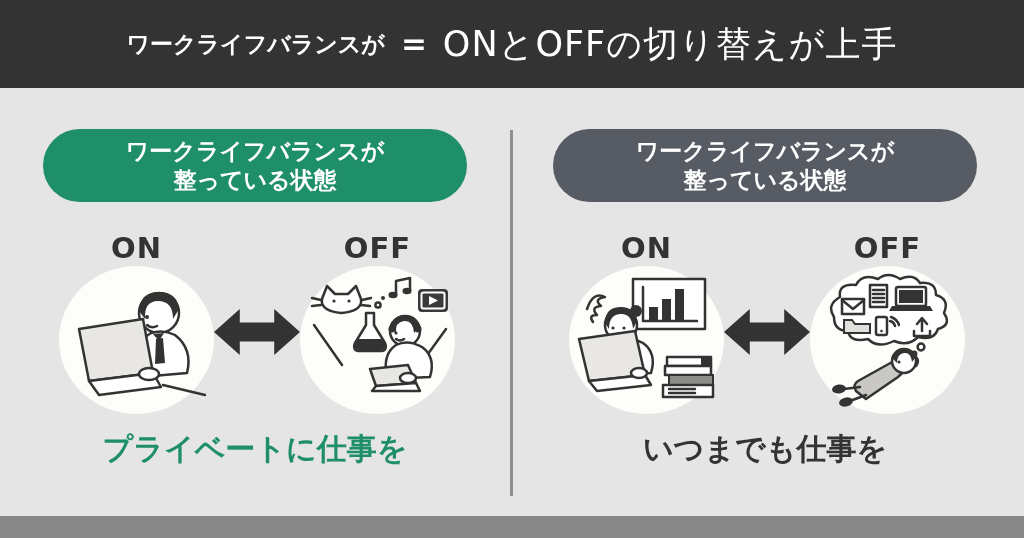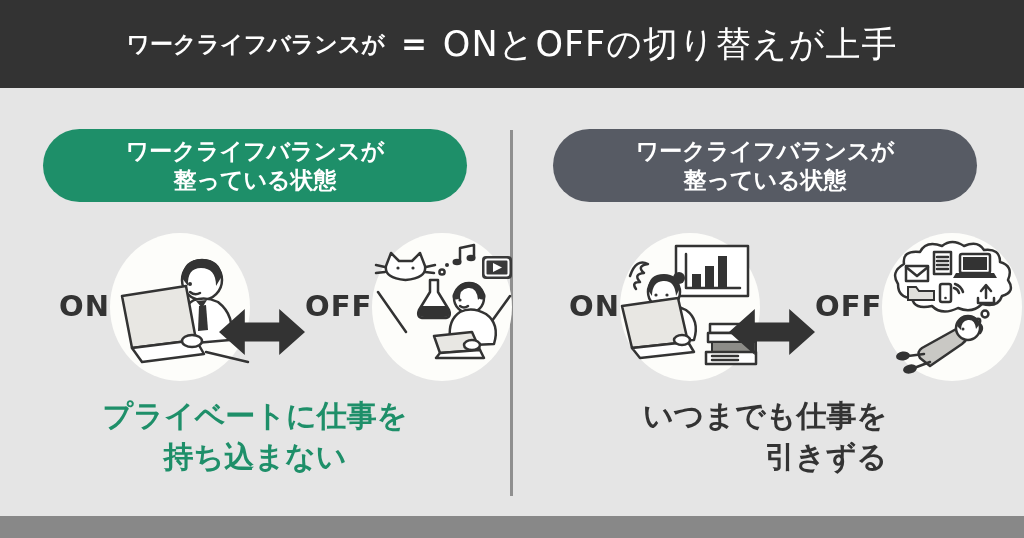--- a/index.html
+++ b/index.html
@@ -21,21 +21,21 @@
   .panel.left{ left:43px; } .panel.right{ left:553px; }
 
   .pill{ width:100%; height:73px; border-radius:40px; color:#fff; font-weight:bold; font-size:23px;
          line-height:29px; display:flex; flex-direction:column; align-items:center; justify-content:center;
          text-align:center; }
   .pill.green{ background:#1e8f69; }
   .pill.gray{ background:#575b64; }
 
   .onoff-row{ margin-top:31px; width:100%; display:flex; justify-content:space-between;
               align-items:flex-start; padding:0 16px; }
-  .circle-col{ display:flex; flex-direction:row; align-items:center; width:160px; }
+  .circle-col{ display:flex; flex-direction:column; align-items:center; width:160px; }
   .onoff-label{ font-size:29px; font-weight:bold; color:#333; height:33px; line-height:31px; letter-spacing:1px;}
   .illus-circle{ width:155px; height:148px; border-radius:50%; background:#fdfdfa;
                  display:flex; align-items:center; justify-content:center; }
   .swap-arrow{ margin-top:68px; flex:0 0 auto; }
 
   .caption{ margin-top:14px; text-align:center; font-weight:bold; font-size:30px; line-height:41px; }
   .caption.green{ color:#1e8f69; }
   .caption.dark{ color:#333333;text-align:right; }
 
   svg .ln{ stroke:#333; stroke-width:2.5; fill:none; stroke-linecap:round; stroke-linejoin:round;}
@@ -128,21 +128,20 @@
               <path class="fw" d="M68 113 L108 110 L112 118 L64 118 Z"></path>
               <ellipse class="fw" cx="100" cy="105" rx="8" ry="5"></ellipse>
             </g>
           </svg>
         </div>
       </div>
     </div>
 
     <div class="caption green">
       <div>プライベートに仕事を</div>
-      <div>持ち込まない</div>
     </div>
   </div>
 
   <div class="panel right">
     <div class="pill gray">
       <div>ワークライフバランスが</div>
       <div>整っている状態</div>
     </div>
 
     <div class="onoff-row">
@@ -228,17 +227,16 @@
               <ellipse class="fd" cx="21" cy="116" rx="7" ry="4.5" transform="rotate(-8 21 116)"></ellipse>
               <ellipse class="fd" cx="28" cy="129" rx="7" ry="4.5" transform="rotate(-14 28 129)"></ellipse>
             </g>
           </svg>
         </div>
       </div>
     </div>
 
     <div class="caption dark">
       <div>いつまでも仕事を</div>
-      <div>引きずる</div>
     </div>
   </div>
 
 </div>
 
 </body></html>

